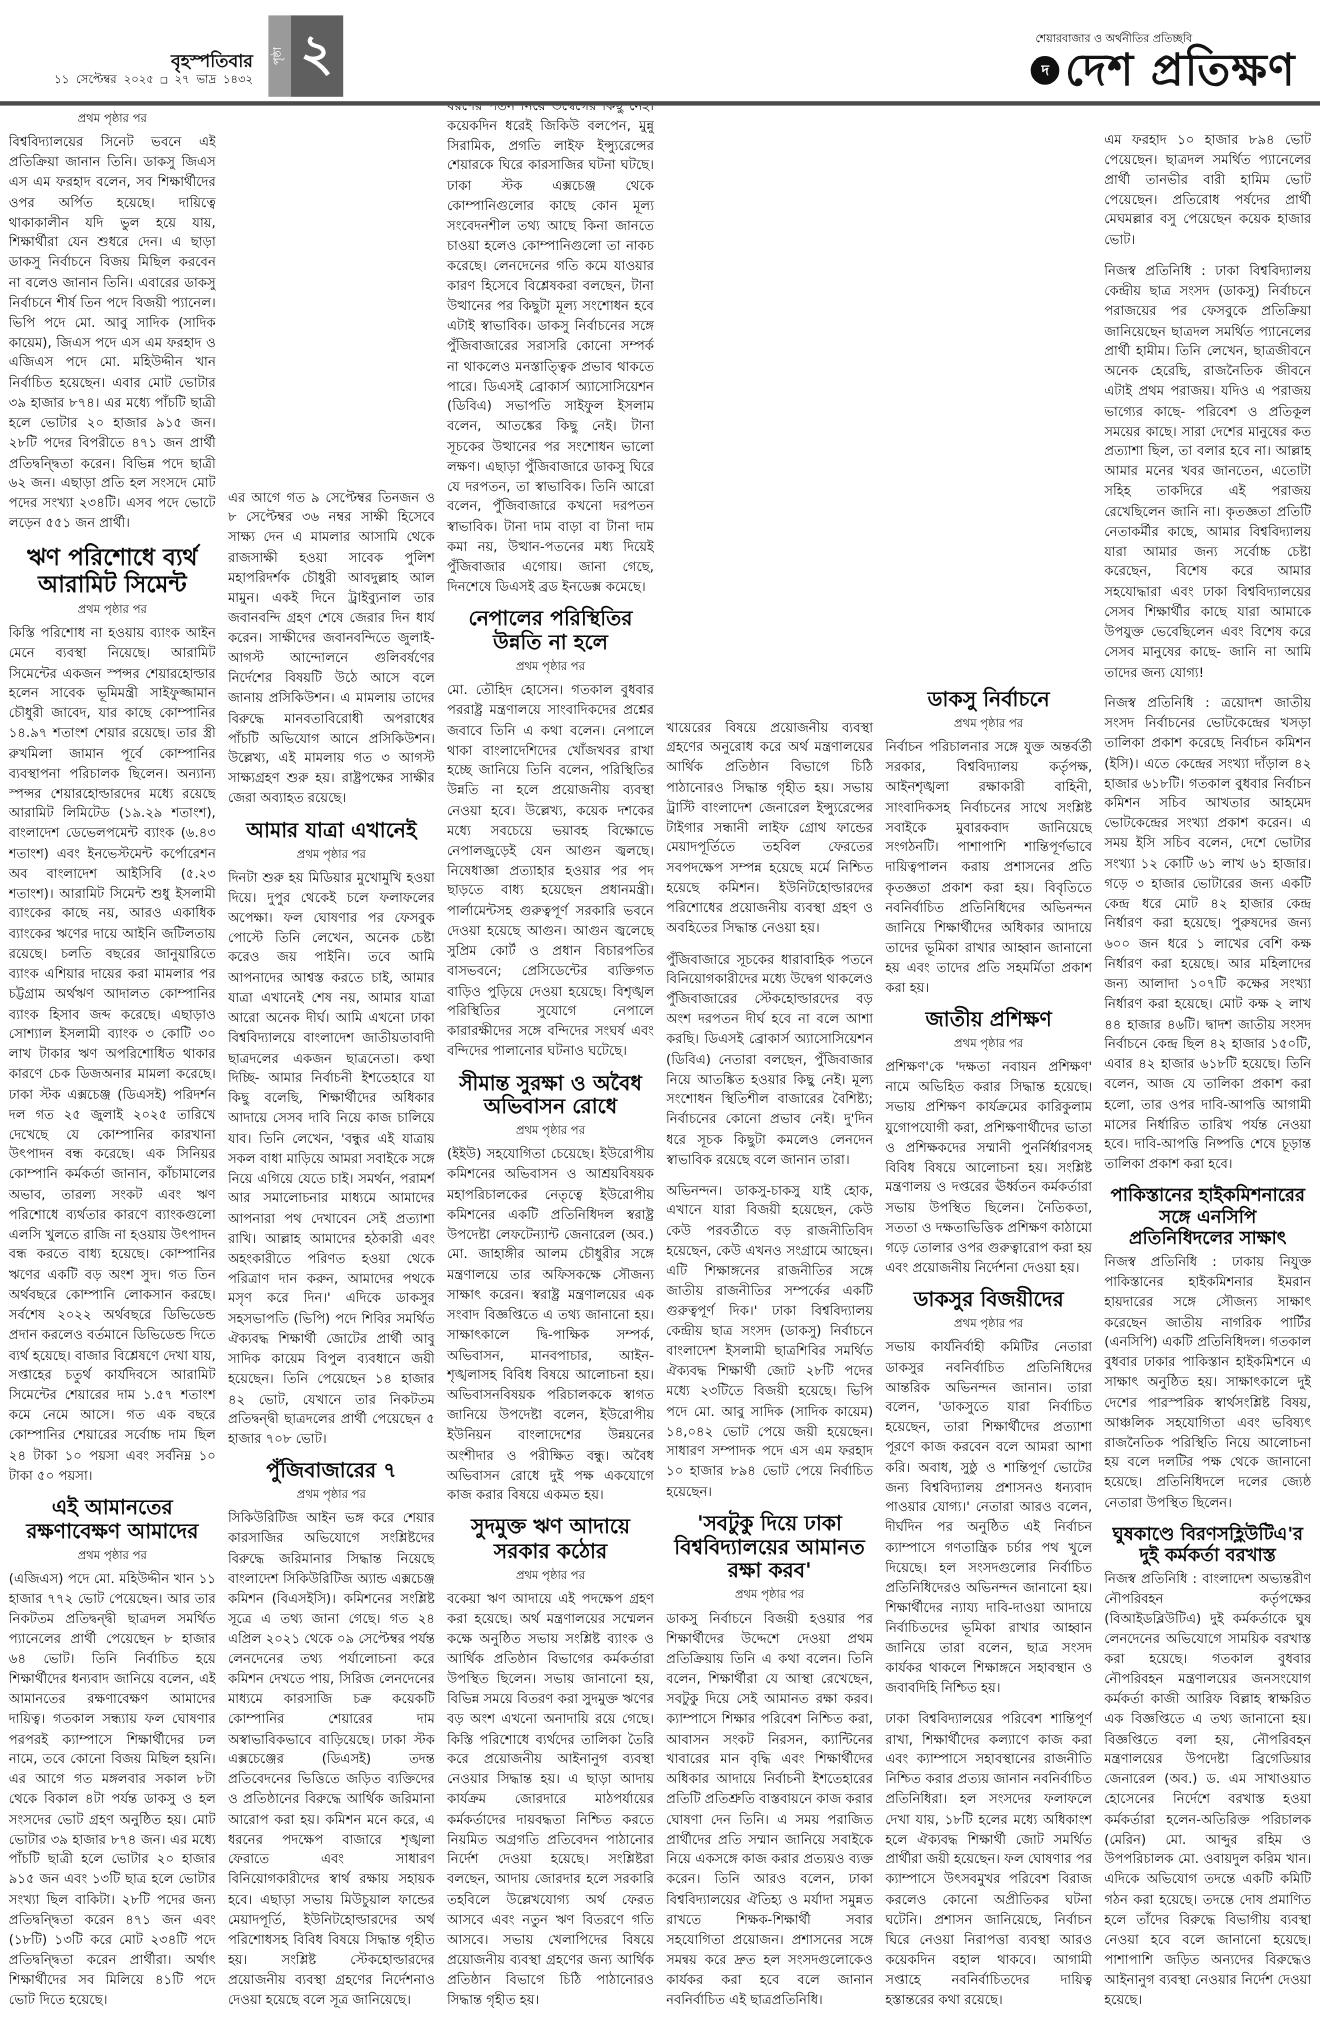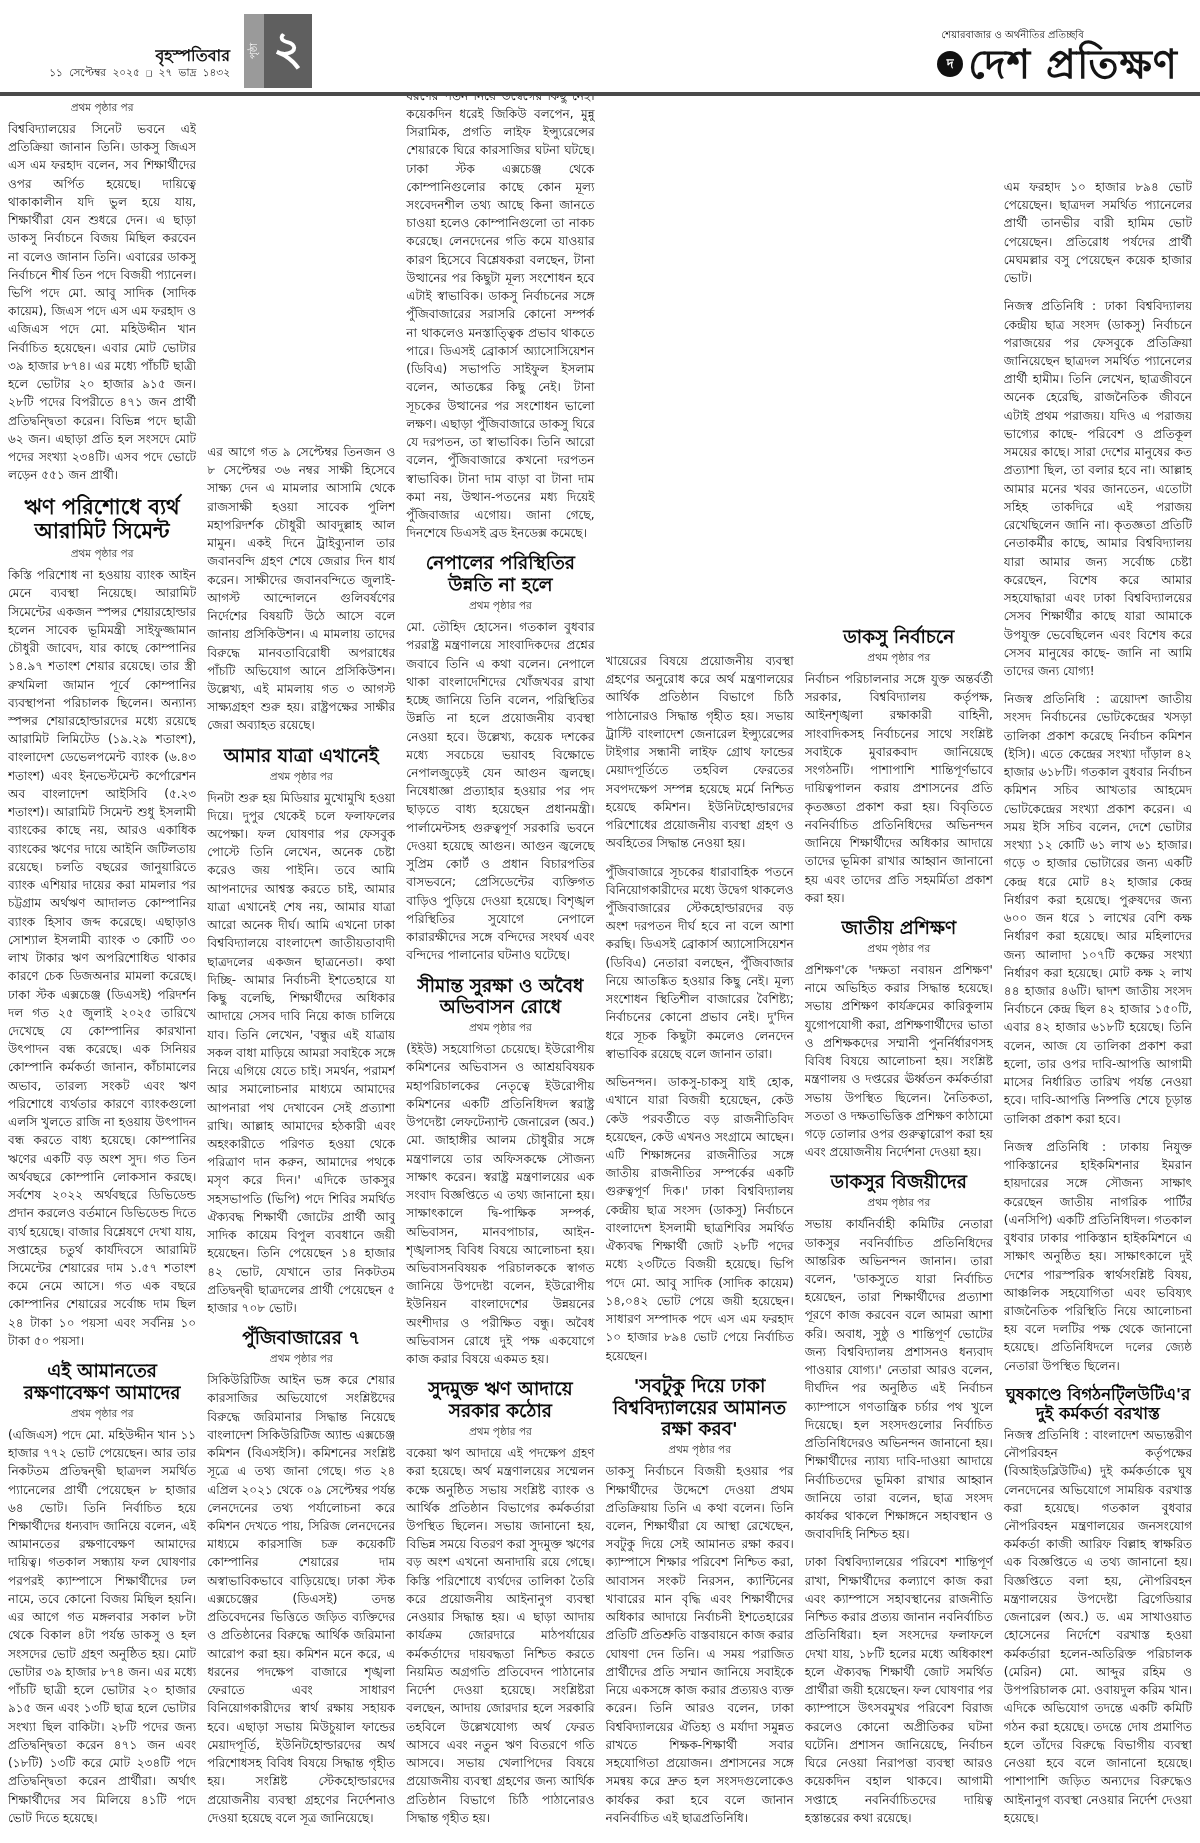--- a/index.html
+++ b/index.html
@@ -157,20 +157,21 @@
       <article class="block">
         <p class="body">এম ফরহাদ ১০ হাজার ৮৯৪ ভোট পেয়েছেন। ছাত্রদল সমর্থিত প্যানেলের প্রার্থী তানভীর বারী হামিম ভোট পেয়েছেন। প্রতিরোধ পর্ষদের প্রার্থী মেঘমল্লার বসু পেয়েছেন কয়েক হাজার ভোট।</p>
       </article>
       <article class="block">
         <p class="body">নিজস্ব প্রতিনিধি : ঢাকা বিশ্ববিদ্যালয় কেন্দ্রীয় ছাত্র সংসদ (ডাকসু) নির্বাচনে পরাজয়ের পর ফেসবুকে প্রতিক্রিয়া জানিয়েছেন ছাত্রদল সমর্থিত প্যানেলের প্রার্থী হামীম। তিনি লেখেন, ছাত্রজীবনে অনেক হেরেছি, রাজনৈতিক জীবনে এটাই প্রথম পরাজয়। যদিও এ পরাজয় ভাগ্যের কাছে- পরিবেশ ও প্রতিকূল সময়ের কাছে। সারা দেশের মানুষের কত প্রত্যাশা ছিল, তা বলার হবে না। আল্লাহ আমার মনের খবর জানতেন, এতোটা সহিহ তাকদিরে এই পরাজয় রেখেছিলেন জানি না। কৃতজ্ঞতা প্রতিটি নেতাকর্মীর কাছে, আমার বিশ্ববিদ্যালয় যারা আমার জন্য সর্বোচ্চ চেষ্টা করেছেন, বিশেষ করে আমার সহযোদ্ধারা এবং ঢাকা বিশ্ববিদ্যালয়ের সেসব শিক্ষার্থীর কাছে যারা আমাকে উপযুক্ত ভেবেছিলেন এবং বিশেষ করে সেসব মানুষের কাছে- জানি না আমি তাদের জন্য যোগ্য!</p>
       </article>
       <article class="block">
         <p class="body">নিজস্ব প্রতিনিধি : ত্রয়োদশ জাতীয় সংসদ নির্বাচনের ভোটকেন্দ্রের খসড়া তালিকা প্রকাশ করেছে নির্বাচন কমিশন (ইসি)। এতে কেন্দ্রের সংখ্যা দাঁড়াল ৪২ হাজার ৬১৮টি। গতকাল বুধবার নির্বাচন কমিশন সচিব আখতার আহমেদ ভোটকেন্দ্রের সংখ্যা প্রকাশ করেন। এ সময় ইসি সচিব বলেন, দেশে ভোটার সংখ্যা ১২ কোটি ৬১ লাখ ৬১ হাজার। গড়ে ৩ হাজার ভোটারের জন্য একটি কেন্দ্র ধরে মোট ৪২ হাজার কেন্দ্র নির্ধারণ করা হয়েছে। পুরুষদের জন্য ৬০০ জন ধরে ১ লাখের বেশি কক্ষ নির্ধারণ করা হয়েছে। আর মহিলাদের জন্য আলাদা ১০৭টি কক্ষের সংখ্যা নির্ধারণ করা হয়েছে। মোট কক্ষ ২ লাখ ৪৪ হাজার ৪৬টি। দ্বাদশ জাতীয় সংসদ নির্বাচনে কেন্দ্র ছিল ৪২ হাজার ১৫০টি, এবার ৪২ হাজার ৬১৮টি হয়েছে। তিনি বলেন, আজ যে তালিকা প্রকাশ করা হলো, তার ওপর দাবি-আপত্তি আগামী মাসের নির্ধারিত তারিখ পর্যন্ত নেওয়া হবে। দাবি-আপত্তি নিষ্পত্তি শেষে চূড়ান্ত তালিকা প্রকাশ করা হবে।</p>
       </article>
       <article class="block">
+        <h2 class="headline h-md">পাকিস্তানের হাইকমিশনারের সঙ্গে এনসিপি প্রতিনিধিদলের সাক্ষাৎ</h2>
         <p class="body">নিজস্ব প্রতিনিধি : ঢাকায় নিযুক্ত পাকিস্তানের হাইকমিশনার ইমরান হায়দারের সঙ্গে সৌজন্য সাক্ষাৎ করেছেন জাতীয় নাগরিক পার্টির (এনসিপি) একটি প্রতিনিধিদল। গতকাল বুধবার ঢাকার পাকিস্তান হাইকমিশনে এ সাক্ষাৎ অনুষ্ঠিত হয়। সাক্ষাৎকালে দুই দেশের পারস্পরিক স্বার্থসংশ্লিষ্ট বিষয়, আঞ্চলিক সহযোগিতা এবং ভবিষ্যৎ রাজনৈতিক পরিস্থিতি নিয়ে আলোচনা হয় বলে দলটির পক্ষ থেকে জানানো হয়েছে। প্রতিনিধিদলে দলের জ্যেষ্ঠ নেতারা উপস্থিত ছিলেন।</p>
       </article>
       <article class="block">
-        <h2 class="headline h-md">ঘুষকাণ্ডে বিগঠনট্লিউটিএ'র দুই কর্মকর্তা বরখাস্ত</h2>
+        <h2 class="headline h-md">ঘুষকাণ্ডে বিরণসহ্লিউটিএ'র দুই কর্মকর্তা বরখাস্ত</h2>
         <p class="body">নিজস্ব প্রতিনিধি : বাংলাদেশ অভ্যন্তরীণ নৌপরিবহন কর্তৃপক্ষের (বিআইডব্লিউটিএ) দুই কর্মকর্তাকে ঘুষ লেনদেনের অভিযোগে সাময়িক বরখাস্ত করা হয়েছে। গতকাল বুধবার নৌপরিবহন মন্ত্রণালয়ের জনসংযোগ কর্মকর্তা কাজী আরিফ বিল্লাহ স্বাক্ষরিত এক বিজ্ঞপ্তিতে এ তথ্য জানানো হয়। বিজ্ঞপ্তিতে বলা হয়, নৌপরিবহন মন্ত্রণালয়ের উপদেষ্টা ব্রিগেডিয়ার জেনারেল (অব.) ড. এম সাখাওয়াত হোসেনের নির্দেশে বরখাস্ত হওয়া কর্মকর্তারা হলেন-অতিরিক্ত পরিচালক (মেরিন) মো. আব্দুর রহিম ও উপপরিচালক মো. ওবায়দুল করিম খান। এদিকে অভিযোগ তদন্তে একটি কমিটি গঠন করা হয়েছে। তদন্তে দোষ প্রমাণিত হলে তাঁদের বিরুদ্ধে বিভাগীয় ব্যবস্থা নেওয়া হবে বলে জানানো হয়েছে। পাশাপাশি জড়িত অন্যদের বিরুদ্ধেও আইনানুগ ব্যবস্থা নেওয়ার নির্দেশ দেওয়া হয়েছে।</p>
       </article>
     </div>
   </main>
 
 </body></html>

